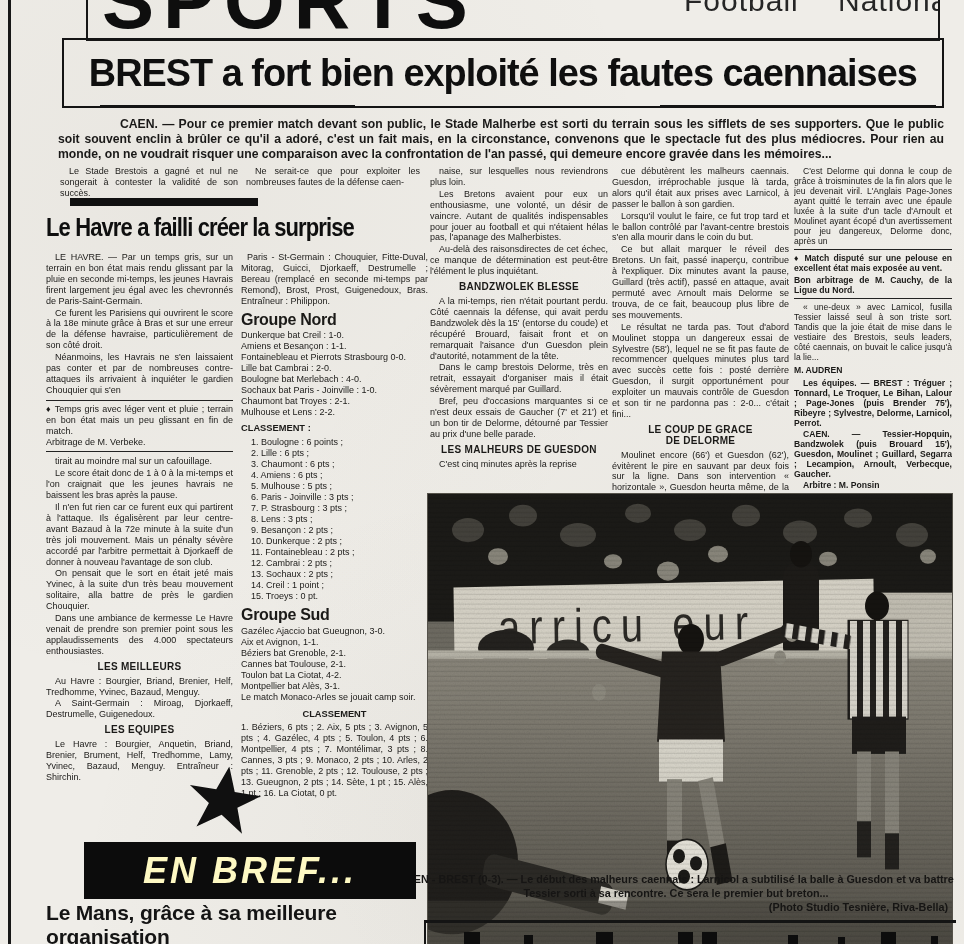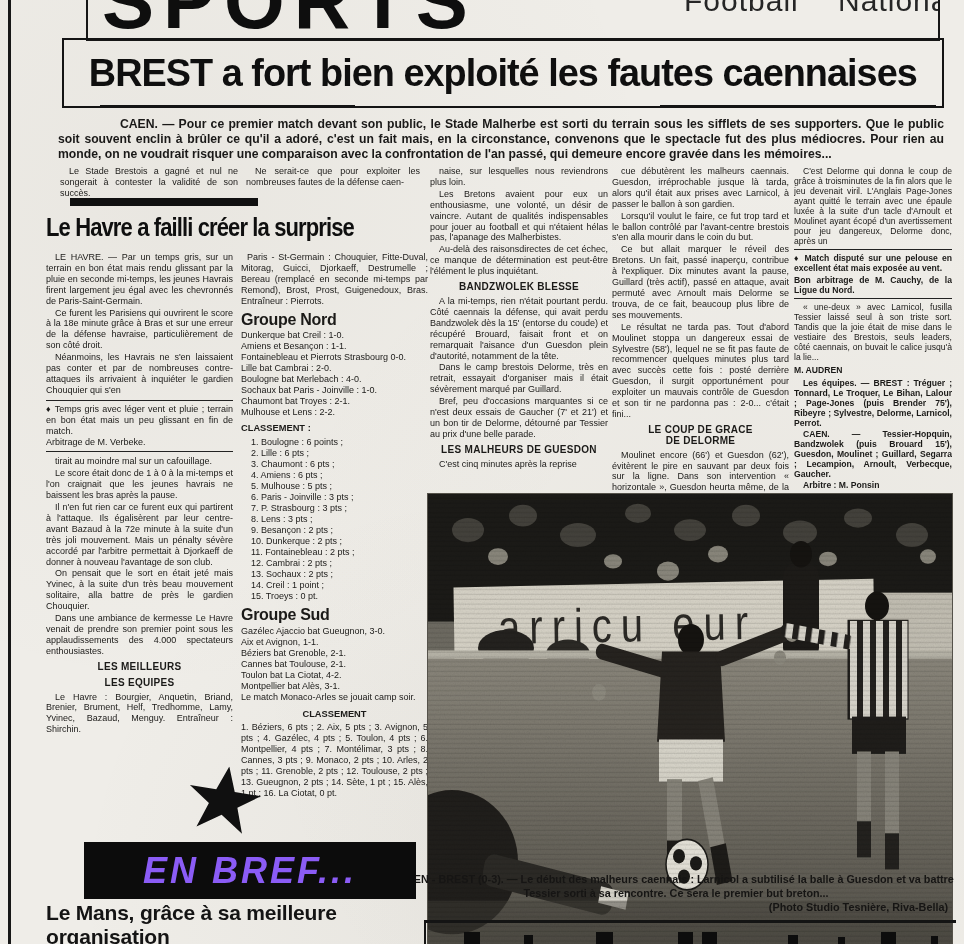--- a/index.html
+++ b/index.html
@@ -67,21 +67,21 @@
 
   
   .photo{left:428px;top:494px;width:524px;height:450px;outline:1px solid #55524a;overflow:hidden}
   .photo svg{display:block;width:100%;height:100%}
 
   
   .caption{left:398px;top:873px;width:556px;font-size:10.8px;line-height:13.6px;font-weight:700;text-align:center;color:#161514}
   .credit{text-align:right;font-weight:700;padding-right:6px;margin-top:1px}
 
   
-  .enbref{left:84px;top:842px;width:332px;height:57px;background:#0c0c0c;color:#8b5cf6;display:flex;align-items:center;justify-content:center;
+  .enbref{left:84px;top:842px;width:332px;height:57px;background:#0c0c0c;color:#fef9c3;display:flex;align-items:center;justify-content:center;
     font-style:italic;font-weight:900;font-size:36px;letter-spacing:3px}
 
   
   .lemans{left:46px;top:901px;width:382px}
   .lemans-h{font-size:21px;font-weight:600;letter-spacing:-.2px;margin-bottom:6px;color:#141414}
 
   
   .bottom-box{left:424px;top:920px;width:532px;height:24px;border-top:3px solid #141414;border-left:2px solid #141414;overflow:hidden}
   .stem{position:absolute;bottom:0;background:#0d0d0d;height:12px}
 </style>
@@ -166,27 +166,31 @@
         <div>Arbitrage de M. Verbeke.</div>
       </div>
       <div>
           <div class="para">tirait au moindre mal sur un cafouillage.</div>
           <div class="para">Le score était donc de 1 à 0 à la mi-temps et l'on craignait que les jeunes havrais ne baissent les bras après la pause.</div>
           <div class="para">Il n'en fut rien car ce furent eux qui partirent à l'attaque. Ils égalisèrent par leur centre-avant Bazaud à la 72e minute à la suite d'un très joli mouvement. Mais un pénalty sévère accordé par l'arbitre permettait à Djorkaeff de donner à nouveau l'avantage de son club.</div>
           <div class="para">On pensait que le sort en était jeté mais Yvinec, à la suite d'un très beau mouvement solitaire, alla battre de près le gardien Chouquier.</div>
           <div class="para">Dans une ambiance de kermesse Le Havre venait de prendre son premier point sous les applaudissements des 4.000 spectateurs enthousiastes.</div>
         </div>
       <div class="center-head">LES MEILLEURS</div>
+      <div>
+          <div class="para">Au Havre : Bourgier, Briand, Brenier, Helf, Tredhomme, Yvinec, Bazaud, Menguy.</div>
+          <div class="para">A Saint-Germain : Miroag, Djorkaeff, Destrumelle, Guigenedoux.</div>
+        </div>
       <div class="center-head">LES EQUIPES</div>
       <div>
           <div class="para">Le Havre : Bourgier, Anquetin, Briand, Brenier, Brument, Helf, Tredhomme, Lamy, Yvinec, Bazaud, Menguy. Entraîneur : Shirchin.</div>
         </div>
     </div>
     <div class="hc col">
-      <div class="para" style="text-indent:6px">Paris - St-Germain : Chouquier, Fitte-Duval, Mitorag, Guicci, Djorkaeff, Destrumelle ; Bereau (remplacé en seconde mi-temps par Remond), Brost, Prost, Guigenedoux, Bras. Entraîneur : Pierrots.</div>
+      <div class="para" style="text-indent:6px">Paris - St-Germain : Chouquier, Fitte-Duval, Mitorag, Guicci, Djorkaeff, Destrumelle ; Bereau (remplacé en seconde mi-temps par Remond), Brost, Prost, Guigenedoux, Bras. Entraîneur : Philippon.</div>
       <div class="group-title">Groupe Nord</div>
       <div>
           <div class="res-line">Dunkerque bat Creil : 1-0.</div>
           <div class="res-line">Amiens et Besançon : 1-1.</div>
           <div class="res-line">Fontainebleau et Pierrots Strasbourg 0-0.</div>
           <div class="res-line">Lille bat Cambrai : 2-0.</div>
           <div class="res-line">Boulogne bat Merlebach : 4-0.</div>
           <div class="res-line">Sochaux bat Paris - Joinville : 1-0.</div>
           <div class="res-line">Chaumont bat Troyes : 2-1.</div>
           <div class="res-line">Mulhouse et Lens : 2-2.</div>

